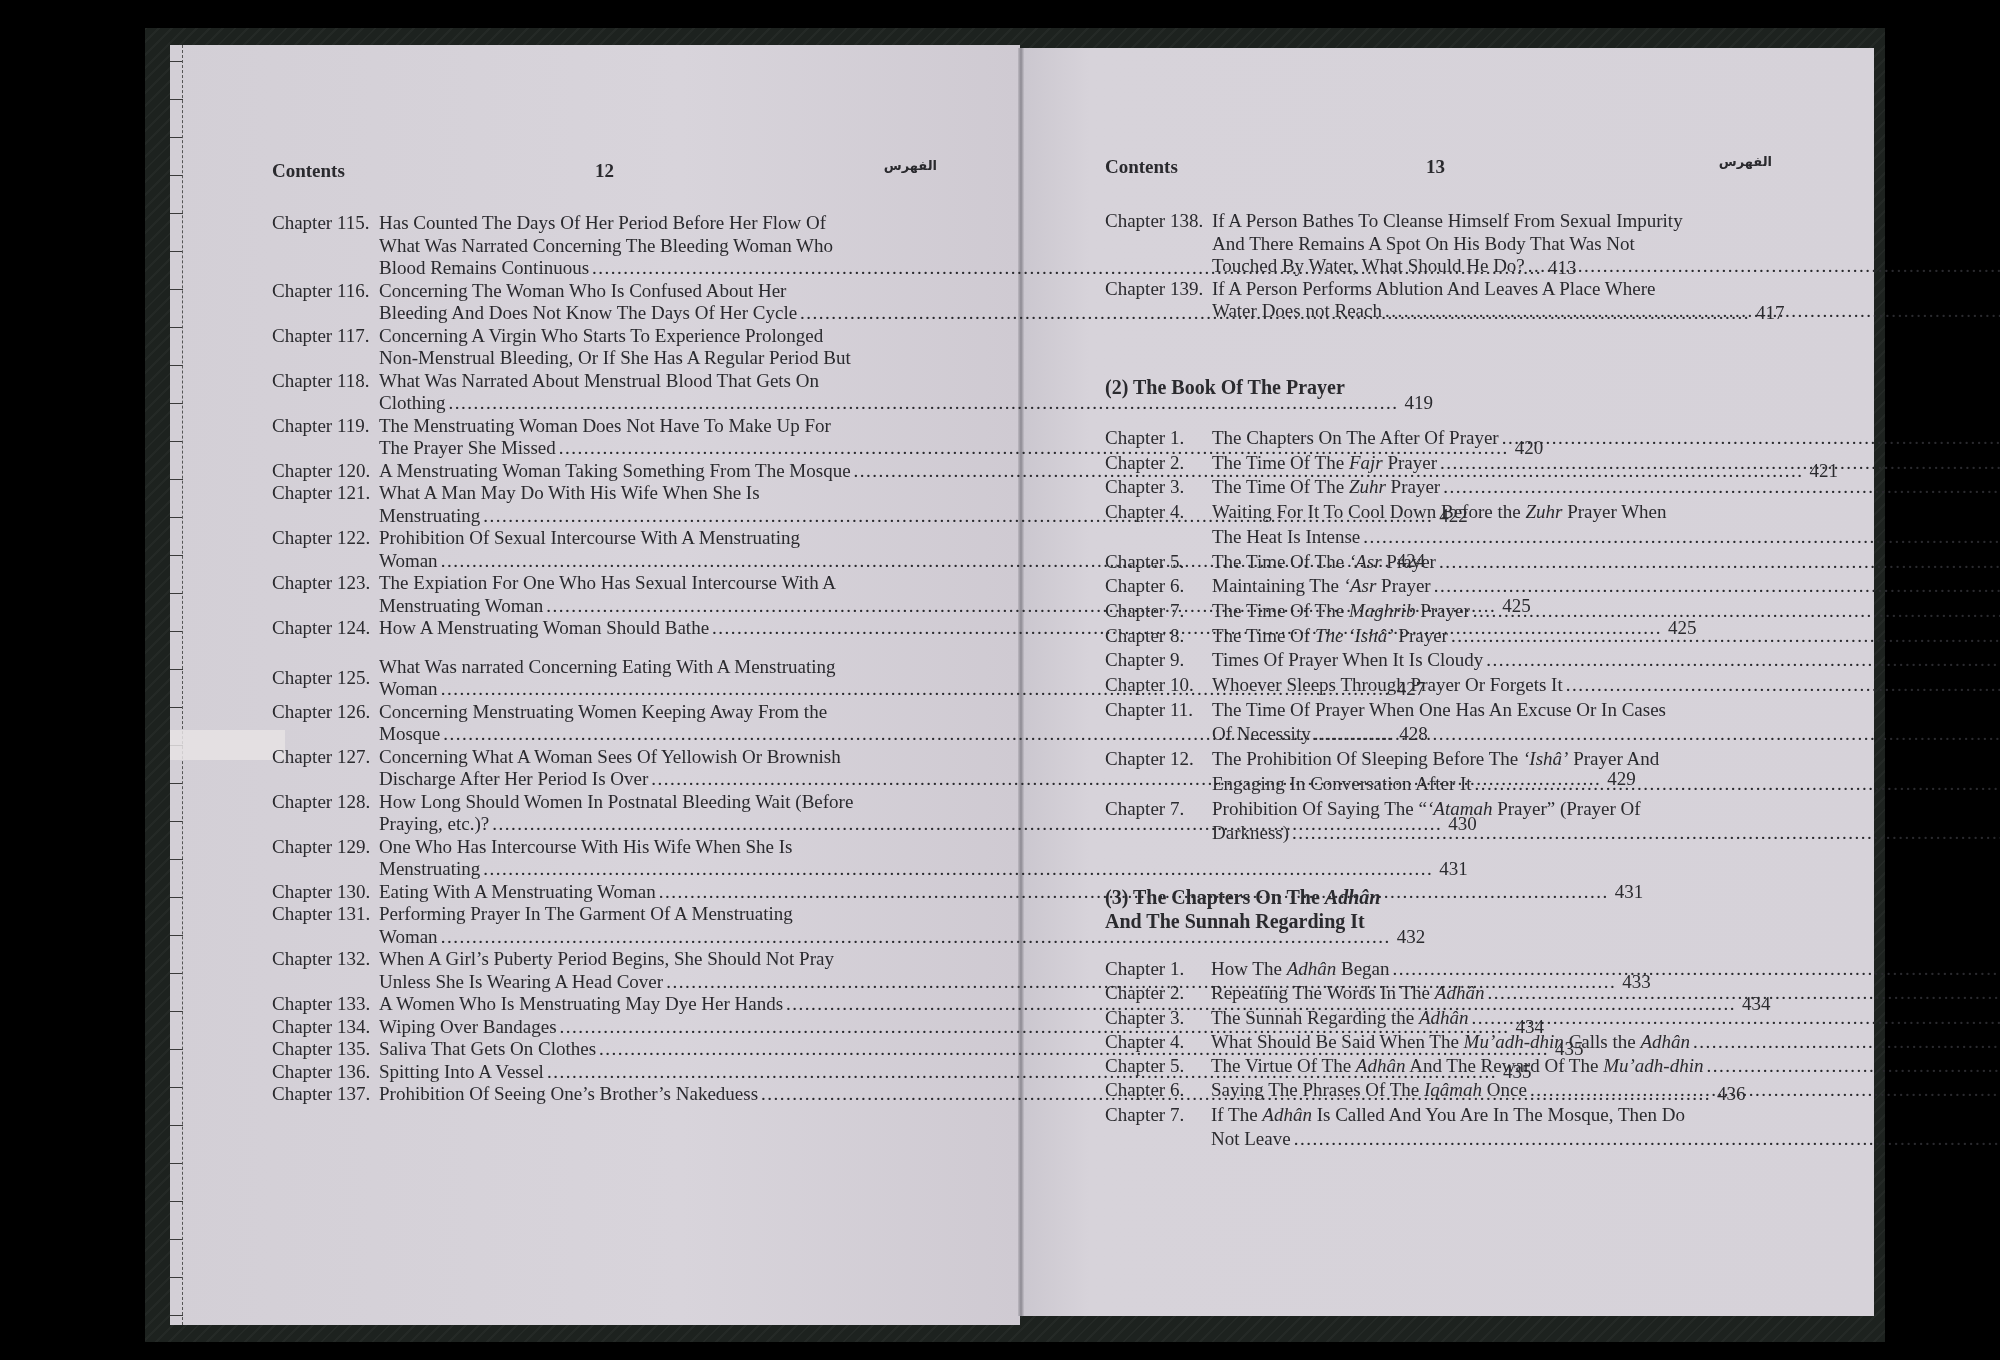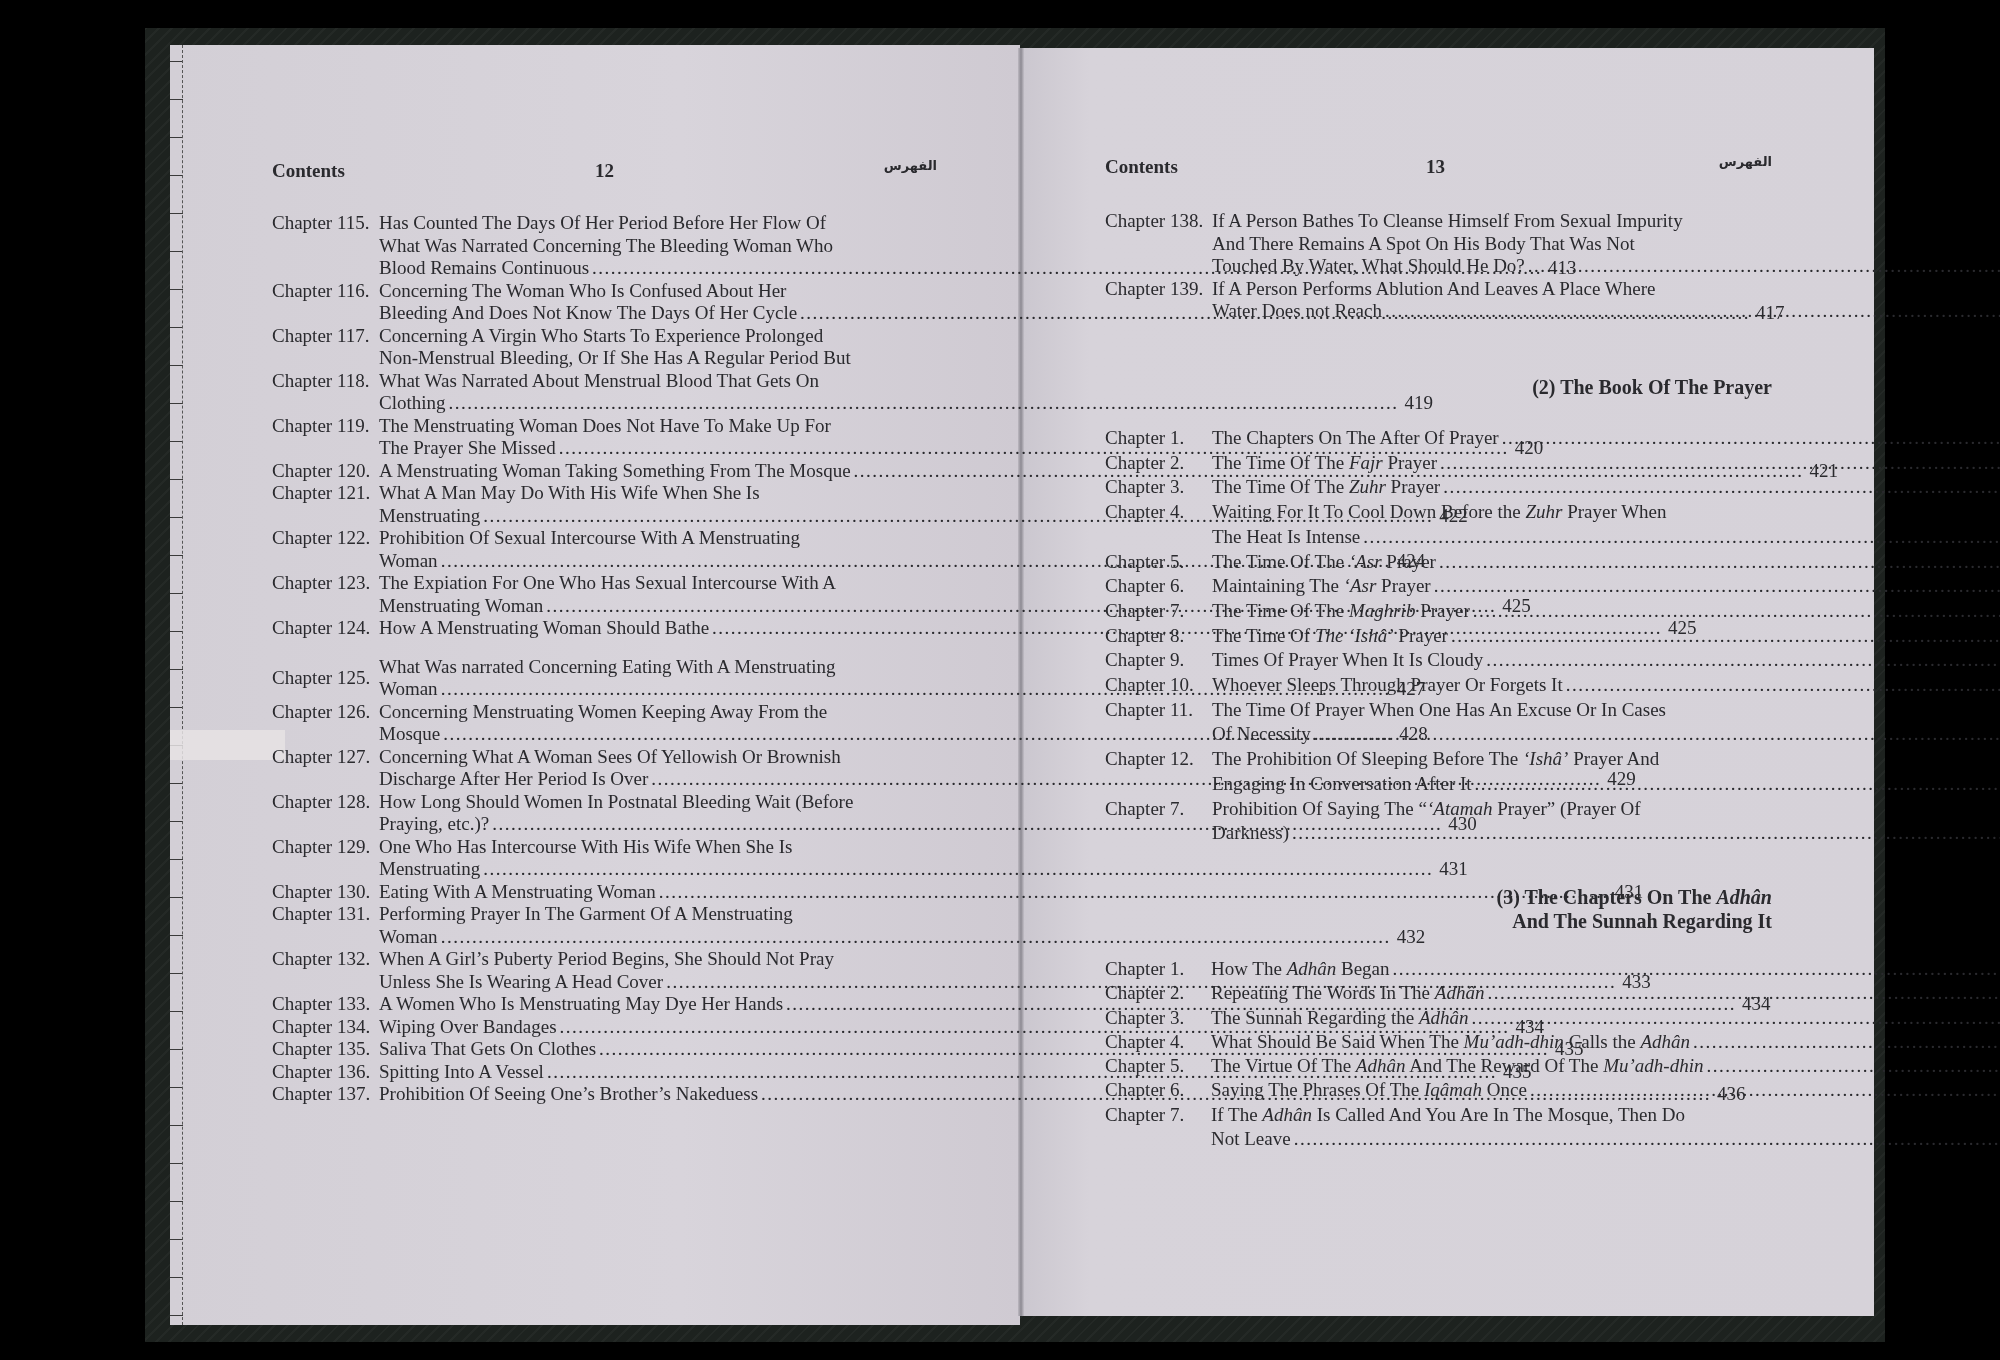--- a/index.html
+++ b/index.html
@@ -39,21 +39,21 @@
   .entry .body { flex:1 1 auto; position:relative; }
   .entry .line { display:block; }
   .entry .last { display:flex; align-items:baseline; }
   .entry .last .txt { white-space:nowrap; }
   .entry .last .dots { flex:1 1 auto; overflow:hidden; white-space:nowrap; letter-spacing:1.5px; margin:0 6px 0 3px; }
   .entry .last .dots::before { content:"........................................................................................................................................................"; }
   .entry .last .pg { flex:0 0 auto; white-space:nowrap; }
   .left .lbl { width:107px; }
   .rt .lbl-a { width:107px; }
   .rt .lbl-b { width:106px; }
-  .section-title { position:absolute; font-weight:bold; font-size:20px; text-align:right; line-height:24px; }
+  .section-title { position:absolute; font-weight:bold; font-size:20px; text-align:left; line-height:24px; }
   i { font-style:italic; }
 </style>
 </head>
 <body>
 
 <div class="cover"></div>
 <div class="page left"></div>
 <div class="stitches"></div>
 <div class="tape"></div>
 <div class="page right"></div>

